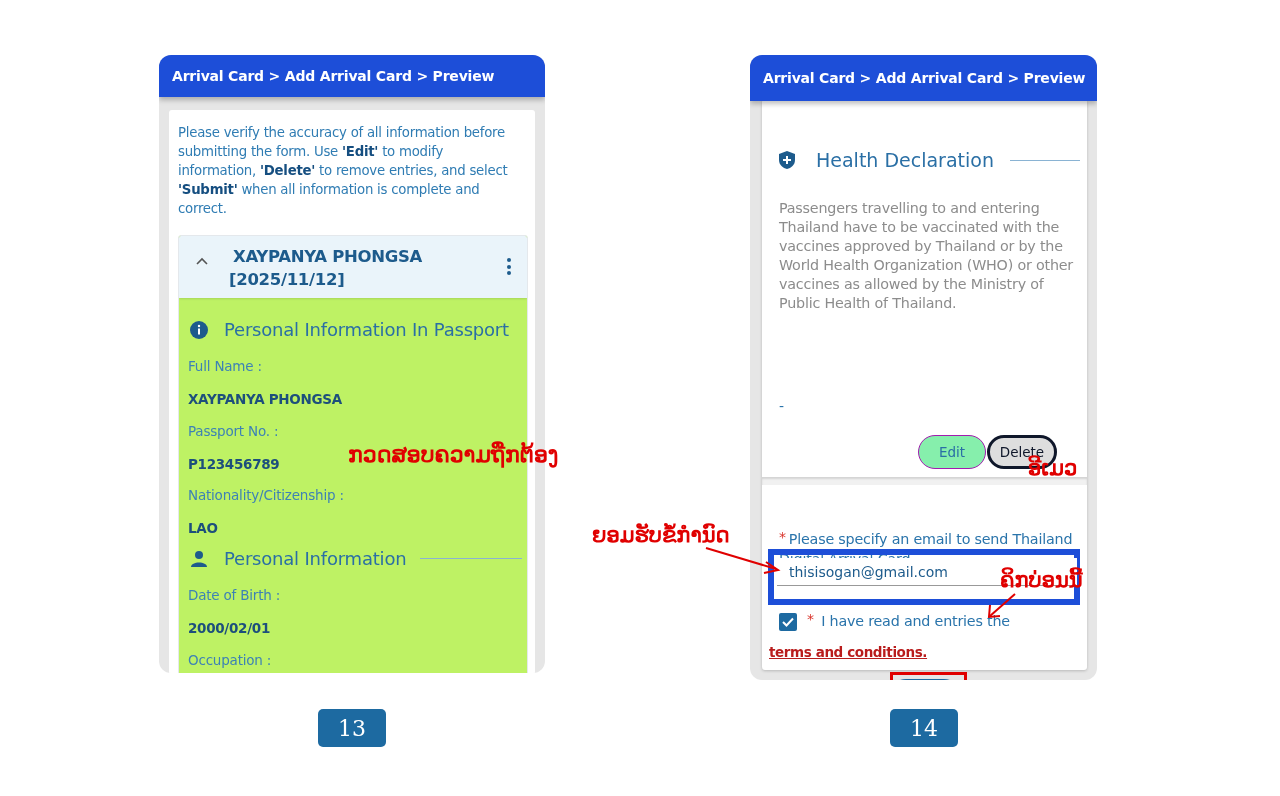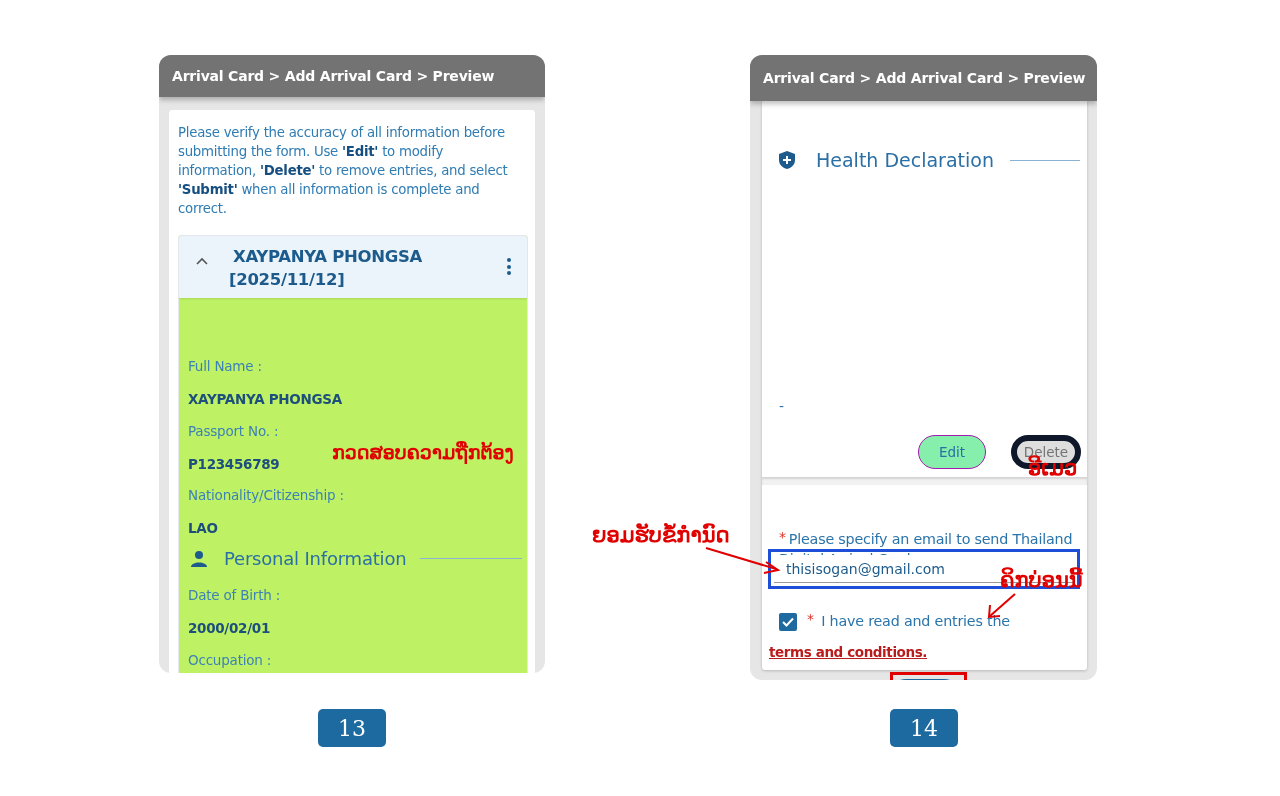--- a/index.html
+++ b/index.html
@@ -3,21 +3,21 @@
 <meta charset="utf-8">
 <style>
   * { box-sizing: border-box; margin: 0; padding: 0; }
   html, body { width: 1280px; height: 796px; background: #ffffff; overflow: hidden; }
   body { position: relative; font-family: "DejaVu Sans", "Liberation Sans", sans-serif; color: #1d6aa1; }
 
   .phone { position: absolute; background: #e6e6e6; border-radius: 12px; overflow: hidden; }
   #phone-13 { left: 159px; top: 55px; width: 386px; height: 618px; }
   #phone-14 { left: 750px; top: 55px; width: 347px; height: 625px; }
 
-  .topbar { position: absolute; left: 0; top: 0; right: 0; background: #737373; color: #fff;
+  .topbar { position: absolute; left: 0; top: 0; right: 0; background: #1d4ed8; color: #fff;
             font-size: 14px; font-weight: bold; padding-left: 13px; display: flex; align-items: center;
             box-shadow: 0 3px 5px rgba(0,0,0,0.25); z-index: 5; letter-spacing: -0.2px; }
   #phone-13 .topbar { height: 42px; }
   #phone-14 .topbar { height: 46px; }
 
   .card { position: absolute; background: #ffffff; }
   #p13-card { left: 10px; top: 55px; width: 366px; height: 575px; border-radius: 3px; }
   #p14-card { left: 12px; top: 44px; width: 325px; height: 571px; border-radius: 3px;
               box-shadow: 0 1px 3px rgba(0,0,0,0.2); }
 
@@ -43,26 +43,26 @@
 
   
   .hd-title { position: absolute; left: 16px; top: 2px; display: flex; align-items: center; font-size: 19px; color: #2a6fa5; }
   .hd-title .ico { width: 20px; height: 20px; margin-right: 18px; }
   .hd-line { width: 70px; height: 1px; background: #8ab3d3; margin-left: 16px; }
   .hd-text { position: absolute; left: 17px; top: 45px; width: 300px; font-size: 14.3px; line-height: 19px; color: #8c8c8c; letter-spacing: -0.2px; }
   .hd-question { position: absolute; left: 17px; top: 173px; width: 300px; font-size: 14.3px; line-height: 19px; color: #2a74ab; letter-spacing: -0.2px; }
   .hd-answer { position: absolute; left: 17px; top: 244px; font-size: 14px; color: #2a74ab; }
   .btn { position: absolute; height: 34px; border-radius: 17px; font-size: 13.5px; display: flex; align-items: center; justify-content: center; }
   .btn-edit { left: 156px; top: 281px; width: 68px; background: #86efac; border: 1px solid #a21caf; color: #2a6fa5; }
-  .btn-delete { left: 249px; top: 281px; width: 70px; background: #dedede; border: 6px solid #0f172a; color: #737373; }
+  .btn-delete { left: 225px; top: 281px; width: 70px; background: #dedede; border: 3px solid #0f172a; color: #0f172a; }
   .card-divider { position: absolute; left: 0; top: 324px; width: 100%; height: 8px; background: #f1f1f1; box-shadow: inset 0 2px 2px rgba(0,0,0,0.12); }
 
   .email-label { position: absolute; left: 17px; top: 340px; width: 300px; font-size: 14.3px; line-height: 20px; color: #2a74ab; letter-spacing: -0.2px; margin-top: 35px; }
   .req { color: #d9342b; font-size: 14px; vertical-align: 2px; margin-right: 3px; }
-  .email-box { position: absolute; left: 6px; top: 395px; width: 312px; height: 40px; border: 3px solid #1d4ed8; }
+  .email-box { position: absolute; left: 6px; top: 395px; width: 312px; height: 56px; border: 6px solid #1d4ed8; }
   .email-input { position: absolute; left: 3px; top: 3px; width: 300px; height: 28px; border: none; border-bottom: 1px solid #999;
                  font-family: "DejaVu Sans", sans-serif; font-size: 14px; color: #1d5b8c; padding-left: 12px; background: #fff; outline: none; }
 
   .chk { position: absolute; left: 17px; top: 460px; width: 18px; height: 18px; background: #1d6aa1; border-radius: 2px; display: flex; align-items: center; justify-content: center; }
   .accept-text { position: absolute; left: 45px; top: 460px; font-size: 14.3px; color: #2a74ab; letter-spacing: -0.2px; }
   .terms-link { position: absolute; left: 7px; top: 491px; font-size: 13.5px; font-weight: bold; color: #b91c1c; text-decoration: underline; letter-spacing: -0.4px; }
   .submit-box { position: absolute; left: 128px; top: 517px; width: 77px; height: 46px; border: 3px solid #e00000; }
   .btn-submit { position: absolute; left: 127px; top: 524px; width: 72px; height: 34px; border-radius: 17px; background: #1d6aa1; color: #fff;
                 font-size: 13.5px; display: flex; align-items: center; justify-content: center; box-shadow: 0 2px 3px rgba(0,0,0,0.3); }
 
@@ -91,20 +91,30 @@
           <div style="padding-left:4px">XAYPANYA PHONGSA</div>
           <div>[2025/11/12]</div>
         </div>
         <div class="acc-menu">
             <span></span>
             <span></span>
             <span></span>
           </div>
       </div>
 
+      <div class="section-title" style="top:83px">
+        <span class="ico">
+          <svg width="20" height="20" viewBox="0 0 20 20">
+              <circle cx="10" cy="10" r="9" fill="#1d5b8c"></circle>
+              <rect x="9" y="8.5" width="2" height="6" fill="#fff"></rect>
+              <circle cx="10" cy="6" r="1.2" fill="#fff"></circle>
+            </svg>
+        </span>
+        <span>Personal Information In Passport</span>
+      </div>
 
       <div class="field-label" style="top:122px">Full Name :</div>
       <div class="field-value" style="top:155px">XAYPANYA PHONGSA</div>
       <div class="field-label" style="top:187px">Passport No. :</div>
       <div class="field-value" style="top:220px">P123456789</div>
       <div class="field-label" style="top:251px">Nationality/Citizenship :</div>
       <div class="field-value" style="top:284px">LAO</div>
 
       <div class="section-title" style="top:312px">
         <span class="ico">
@@ -117,38 +127,39 @@
         <span class="section-line" style="width:102px"></span>
       </div>
 
       <div class="field-label" style="top:351px">Date of Birth :</div>
       <div class="field-value" style="top:384px">2000/02/01</div>
       <div class="field-label" style="top:416px">Occupation :</div>
     </div>
   </div>
 </div>
 
-<div class="anno" style="left:332px; top:441px; font-size:19px;">ກວດສອບຄວາມຖືກຕ້ອງ</div>
+<div class="anno" style="left:348px; top:441px; font-size:22px;">ກວດສອບຄວາມຖືກຕ້ອງ</div>
 
 <div class="phone" id="phone-14">
   <div class="topbar">Arrival Card &gt; Add Arrival Card &gt; Preview</div>
 
   <div class="card" id="p14-card">
     <div class="hd-title" style="top:50px">
       <span class="ico">
         <svg width="18" height="20" viewBox="0 0 18 20">
             <path d="M9 1 L17 4 V10 C17 15 13 18 9 19 C5 18 1 15 1 10 V4 Z" fill="#1d5b8c"></path>
             <rect x="8" y="6" width="2" height="8" fill="#fff"></rect>
             <rect x="5" y="9" width="8" height="2" fill="#fff"></rect>
           </svg>
       </span>
       <span>Health Declaration</span>
       <span class="hd-line"></span>
     </div>
 
+    <div class="hd-text" style="top:100px">Passengers travelling to and entering Thailand have to be vaccinated with the vaccines approved by Thailand or by the World Health Organization (WHO) or other vaccines as allowed by the Ministry of Public Health of Thailand.</div>
     <div class="hd-answer" style="top:299px">-</div>
 
     <div class="btn btn-edit" style="top:336px">Edit</div>
     <div class="btn btn-delete" style="top:336px">Delete</div>
 
     <div class="card-divider" style="top:378px"></div>
 
     <div class="email-label" style="top:393px"><span class="req">*</span><span>Please specify an email to send Thailand Digital Arrival Card</span></div>
 
     <div class="email-box" style="top:450px">

